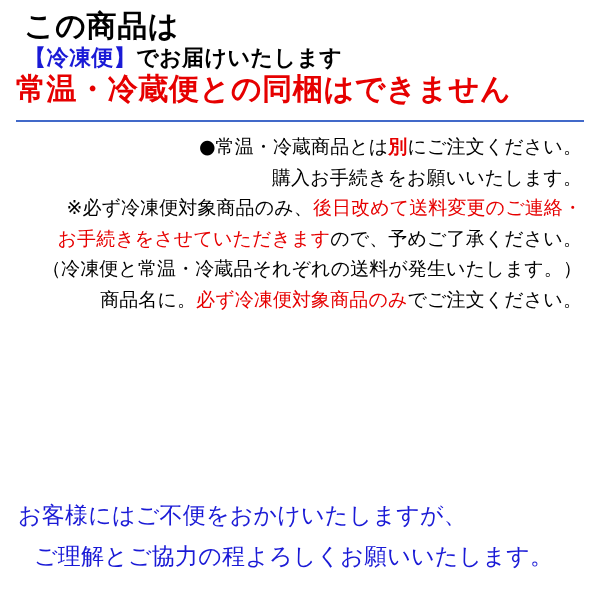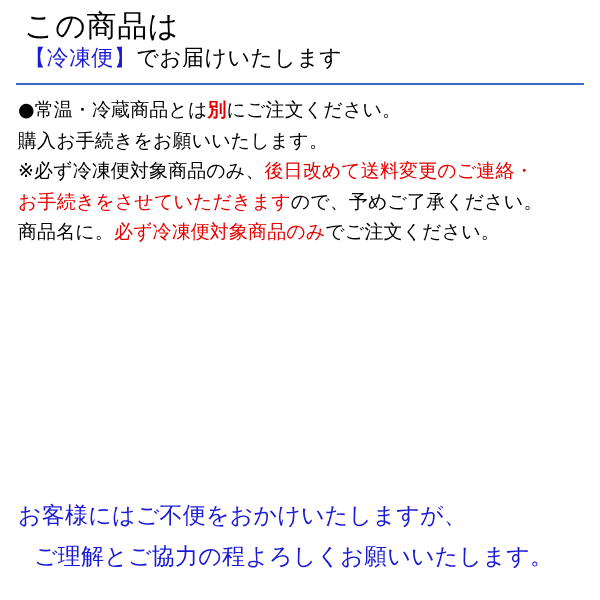--- a/index.html
+++ b/index.html
@@ -18,20 +18,21 @@
     position: relative;
     width: 600px;
     height: 600px;
     box-sizing: border-box;
     padding: 0 14px;
   }
 
   
   .headline {
     padding-top: 8px;
+    font-weight: bold;
   }
   .headline .line {
     white-space: nowrap;
     line-height: 1.22;
     letter-spacing: 0.02em;
   }
   .hl-1 {
     font-size: 30px;
     color: #000000;
     padding-left: 10px;
@@ -54,20 +55,21 @@
   
   .rule {
     border: 0;
     border-top: 2px solid #4169c9;
     margin: 12px 2px 10px 2px;
   }
 
   
   .body-block {
     padding: 0 4px;
+    text-align: right;
   }
   .body-block p {
     margin: 0 0 2px 0;
     font-size: 19px;
     line-height: 1.50;
     white-space: nowrap;
     letter-spacing: 0.005em;
   }
   .red { color: #e60000; }
   .black { color: #000000; }
@@ -92,29 +94,31 @@
   .footer-block p.last { margin-bottom: 0; padding-left: 16px; }
 </style>
 </head>
 <body>
 
 <div class="page">
 
   <div class="headline">
     <div class="line hl-1">この商品は</div>
     <div class="line hl-2"><span class="blue">【冷凍便】</span><span>でお届けいたします</span></div>
+    <div class="line hl-3">常温・冷蔵便との同梱はできません</div>
   </div>
 
   <hr class="rule">
 
   <div class="body-block">
     <p><span class="black">●常温・冷蔵商品とは</span><span class="red bold">別</span><span class="black">にご注文ください。</span></p>
     <p class="black">購入お手続きをお願いいたします。</p>
     <p><span class="black">※必ず冷凍便対象商品のみ、</span><span class="red">後日改めて送料変更のご連絡・</span></p>
     <p><span class="red">お手続きをさせていただきます</span><span class="black">ので、予めご了承ください。</span></p>
+    <p class="black indent1">（冷凍便と常温・冷蔵品それぞれの送料が発生いたします。）</p>
     <p><span class="black">商品名に。</span><span class="red">必ず冷凍便対象商品のみ</span><span class="black">でご注文ください。</span></p>
   </div>
 
   <div class="footer-block">
     <p>お客様にはご不便をおかけいたしますが、</p>
     <p class="last">ご理解とご協力の程よろしくお願いいたします。</p>
   </div>
 
 </div>
 

